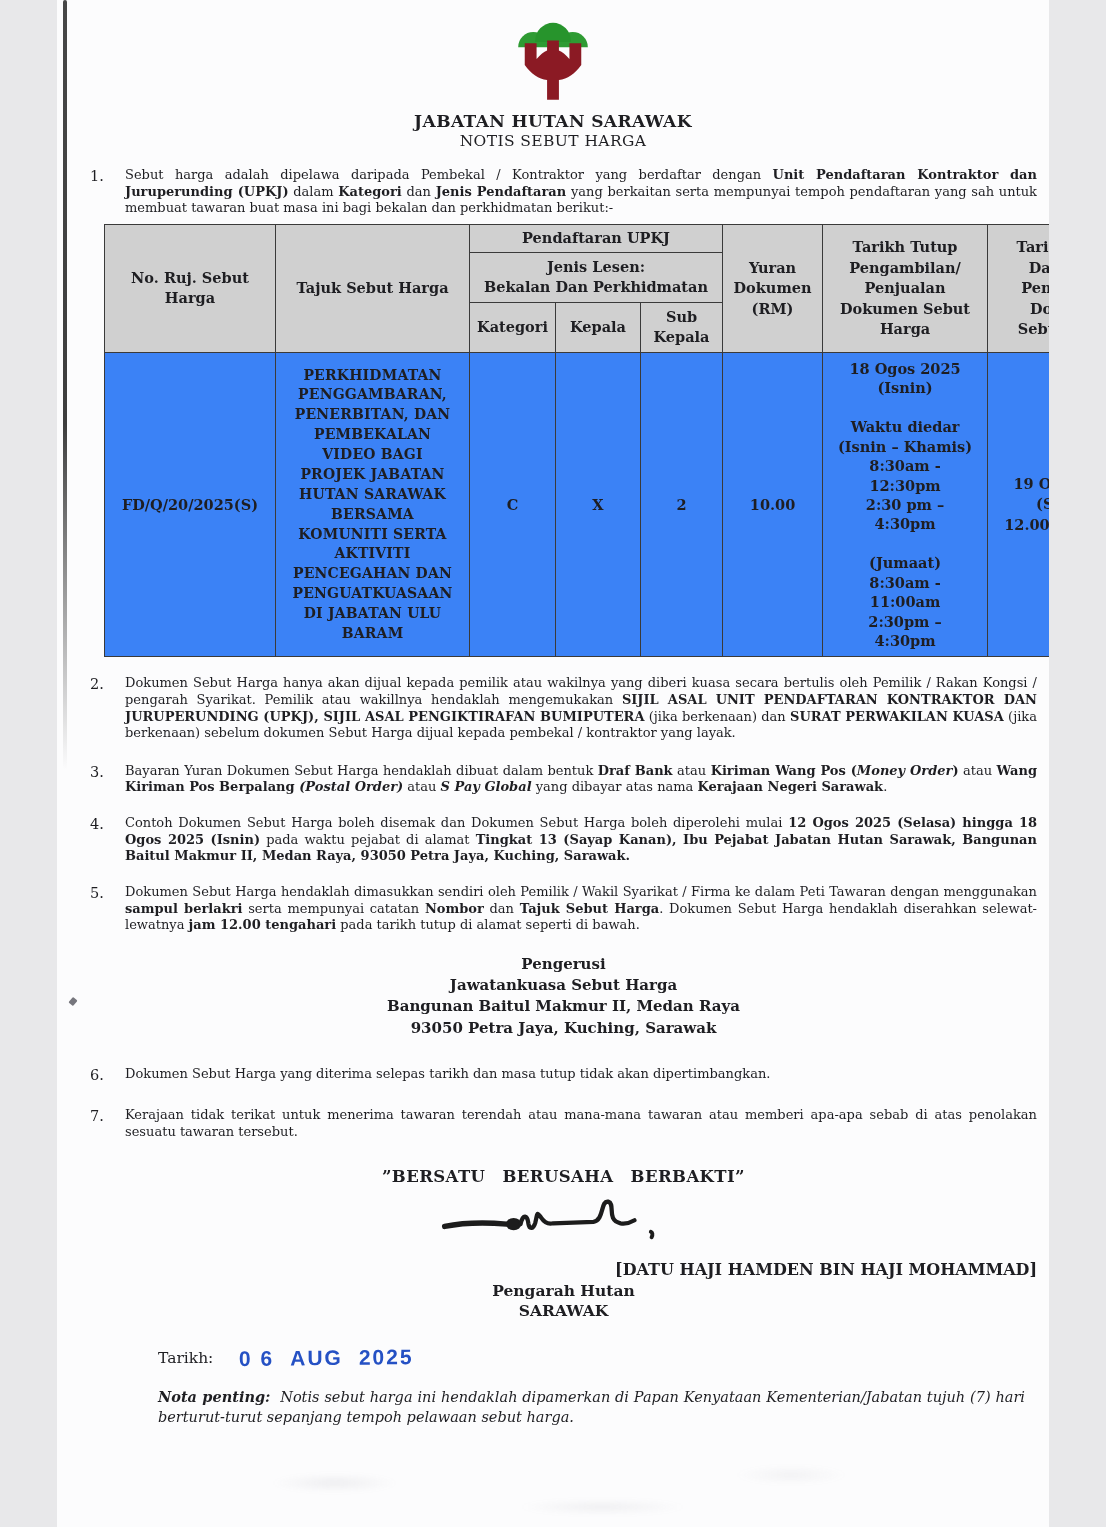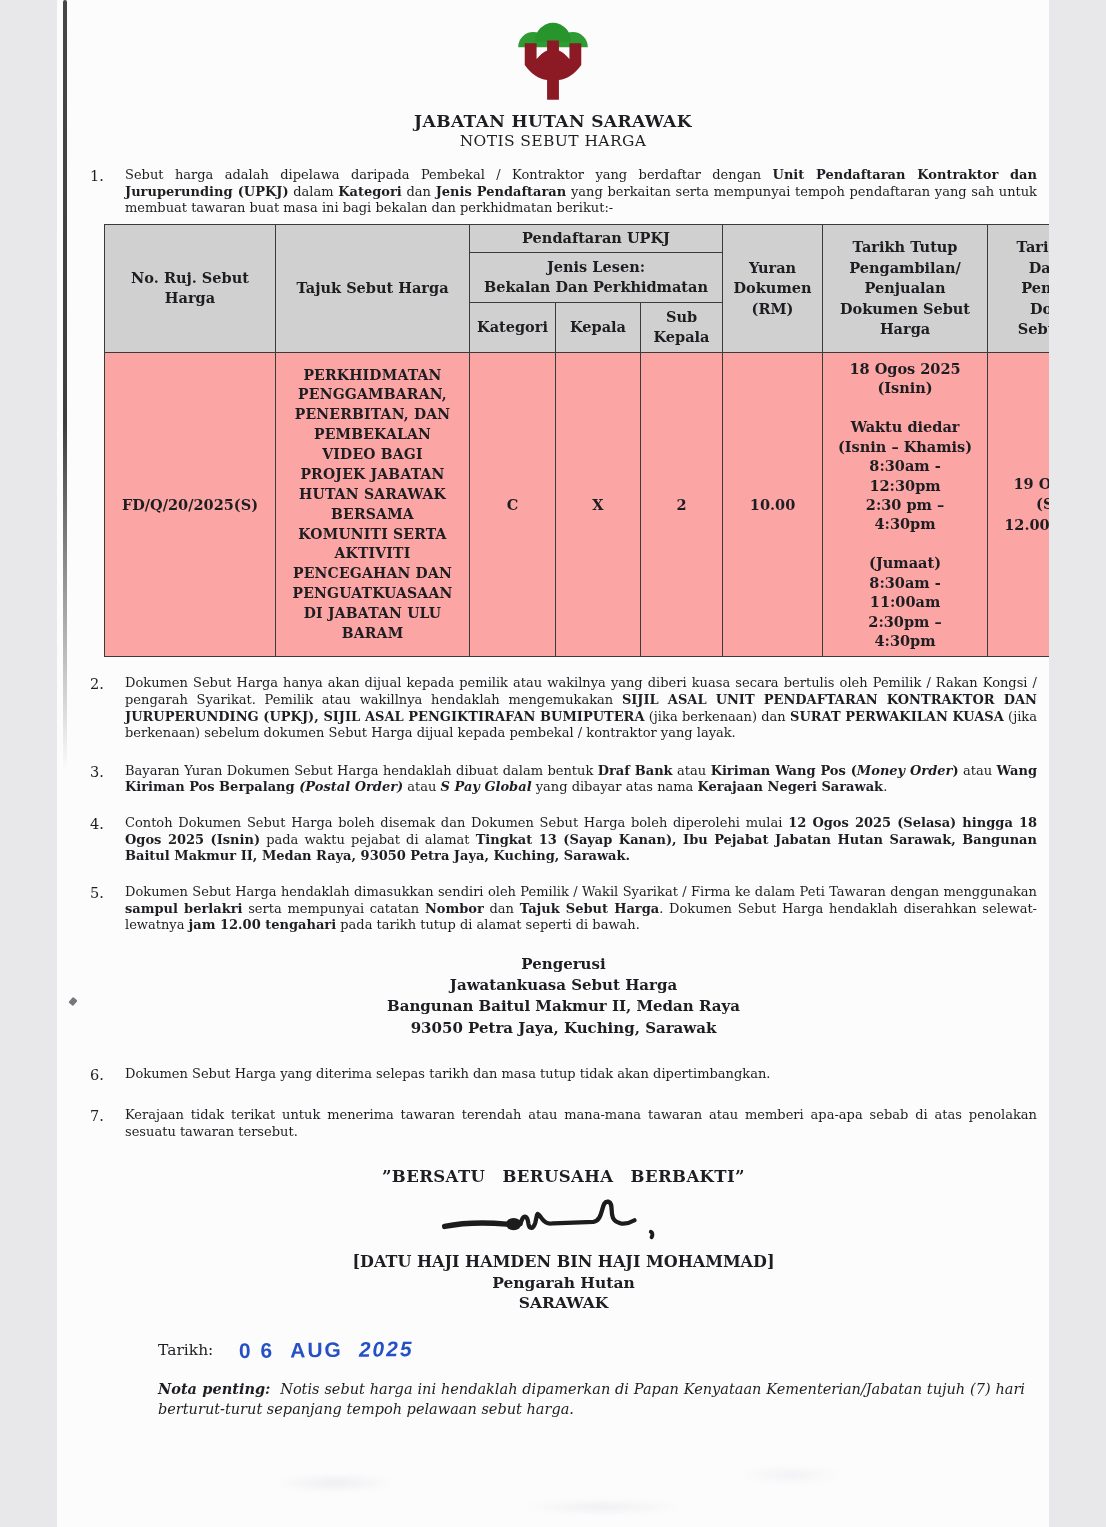--- a/index.html
+++ b/index.html
@@ -37,43 +37,43 @@
   .mt-i2 { margin-top:18px; }
   .mt-i3 { margin-top:21px; }
   .mt-i4 { margin-top:19px; }
   .mt-i5 { margin-top:19px; }
   .mt-i6 { margin-top:27px; }
   .mt-i7 { margin-top:24px; }
 
   table.quote { border-collapse:collapse; margin:7px 0 0 14px; table-layout:fixed; width:1046px; }
   table.quote th, table.quote td { border:1.6px solid #3a3a3a; font-weight:bold; text-align:center; vertical-align:middle; }
   table.quote th { background:#d0d0d0; font-size:14.5px; line-height:1.3; padding:4px 5px; }
-  table.quote td { background:#fca5a5; font-size:14.5px; padding:6px 6px;margin-top:16px; }
+  table.quote td { background:#3b82f6; font-size:14.5px; padding:6px 6px;margin-top:16px; }
   td.ref-cell { font-size:15px; }
   .cell-lines .ln { line-height:1.42; }
   .sched .ln { line-height:1.34; font-size:14.5px; }
   .title-cell .ln { line-height:1.42; font-size:14px; letter-spacing:.2px; }
 
   .address { text-align:center; font-weight:bold; font-size:15px; line-height:1.45; margin-top:20px; }
   .address .ln { }
 
   .motto1 { text-align:center; font-weight:bold; font-size:16.5px; word-spacing:11px; letter-spacing:.4px; margin-top:27px; }
   .motto2 { text-align:center; font-weight:bold; font-style:italic; font-size:16px; letter-spacing:.3px; margin-top:7px; }
 
   .sig-wrap { text-align:center; margin-top:4px; height:62px; }
-  .sig-name { text-align:center; font-weight:bold; font-size:16px; margin-top:0px; }
+  .sig-name { text-align:right; font-weight:bold; font-size:16px; margin-top:8px; }
   .sig-role { text-align:center; font-weight:bold; font-size:15.5px; margin-top:2px; }
   .sig-region { text-align:center; font-weight:bold; font-size:15.5px; margin-top:1px; }
 
   .date-row { margin:26px 0 0 68px; display:flex; align-items:center; }
   .date-label { font-size:15.5px; }
   .date-stamp { margin-left:26px; font-family:"Liberation Sans","DejaVu Sans",sans-serif;
     font-weight:bold; font-size:21px; color:#2551c4; letter-spacing:2px; transform:rotate(-.6deg); }
   .date-stamp span { margin-right:16px; }
-  .date-stamp span:last-child { margin-right:0;font-style:italic; }
+  .date-stamp span:last-child { margin-right:0; }
 
   .footnote { margin:17px 12px 0 68px; font-size:14.5px; line-height:1.38; text-align:justify; }
 </style>
 </head>
 <body>
 
 <div class="page">
   <div class="left-edge"></div>
   <div class="speck"></div>
   <div class="bottom-noise"></div>

